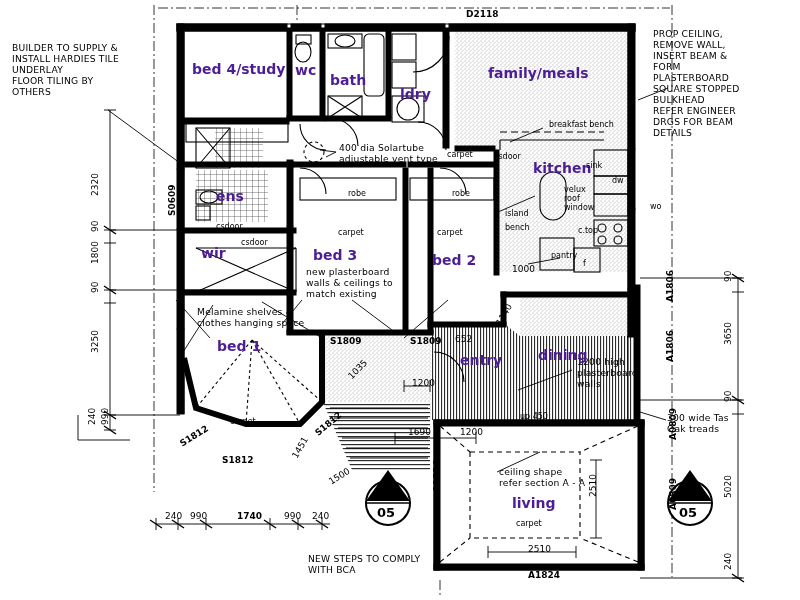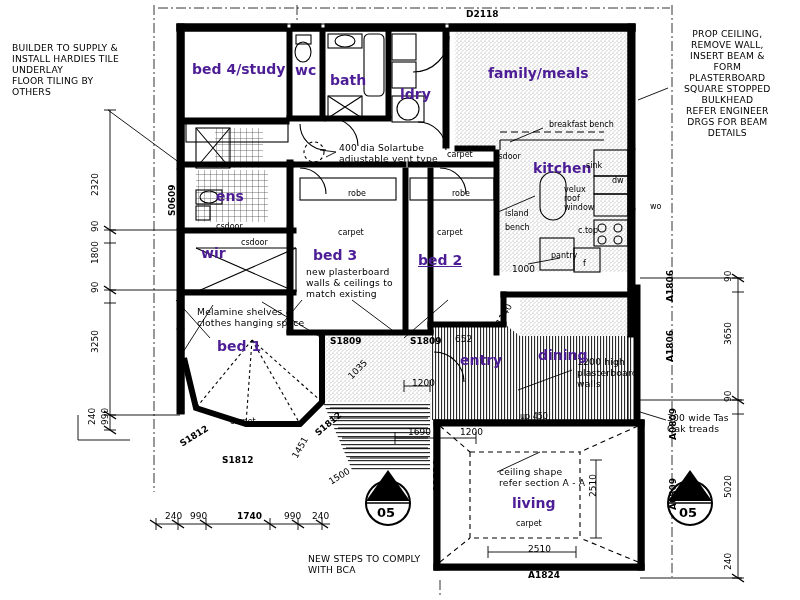--- a/index.html
+++ b/index.html
@@ -277,21 +277,21 @@
     <path d="M668 503 H712" stroke="#000" stroke-width="1.6"></path>
   </g>
 </svg>
 
 <div id="notes-layer">
     <div class="note caps" style="left: 12px; top: 42px;">BUILDER TO SUPPLY &amp;
 INSTALL HARDIES TILE
 UNDERLAY
 FLOOR TILING BY
 OTHERS</div>
-    <div class="note caps" style="left: 684px; top: 28px; text-align: center;">PROP CEILING,
+    <div class="note caps" style="left: 653px; top: 28px;">PROP CEILING,
 REMOVE WALL,
 INSERT BEAM &amp;
 FORM
 PLASTERBOARD
 SQUARE STOPPED
 BULKHEAD
 REFER ENGINEER
 DRGS FOR BEAM
 DETAILS</div>
     <div class="note caps" style="left: 339px; top: 142px;">400 dia Solartube
@@ -314,21 +314,21 @@
 <div id="rooms-layer">
     <div class="rlabel mid" style="left: 192px; top: 61px;">bed 4/study</div>
     <div class="rlabel mid" style="left: 295px; top: 62px;">wc</div>
     <div class="rlabel mid" style="left: 330px; top: 72px;">bath</div>
     <div class="rlabel mid" style="left: 400px; top: 86px;">ldry</div>
     <div class="rlabel mid" style="left: 488px; top: 65px;">family/meals</div>
     <div class="rlabel mid" style="left: 533px; top: 160px;">kitchen</div>
     <div class="rlabel mid" style="left: 216px; top: 188px;">ens</div>
     <div class="rlabel mid" style="left: 201px; top: 245px;">wir</div>
     <div class="rlabel mid" style="left: 313px; top: 247px;">bed 3</div>
-    <div class="rlabel mid" style="left: 418px; top: 252px; text-decoration: underline;">bed 2</div>
+    <div class="rlabel mid" style="left: 432px; top: 252px;">bed 2</div>
     <div class="rlabel mid" style="left: 217px; top: 338px;">bed 1</div>
     <div class="rlabel mid" style="left: 460px; top: 352px;">entry</div>
     <div class="rlabel mid" style="left: 538px; top: 335px; margin-top: 12px;">dining</div>
     <div class="rlabel mid" style="left: 512px; top: 495px;">living</div>
   </div>
 <div id="finish-layer">
     <div class="slabel" style="left: 338px; top: 228px;">carpet</div>
     <div class="slabel" style="left: 437px; top: 228px;">carpet</div>
     <div class="slabel" style="left: 447px; top: 150px;">carpet</div>
     <div class="slabel" style="left: 230px; top: 417px;">carpet</div>

